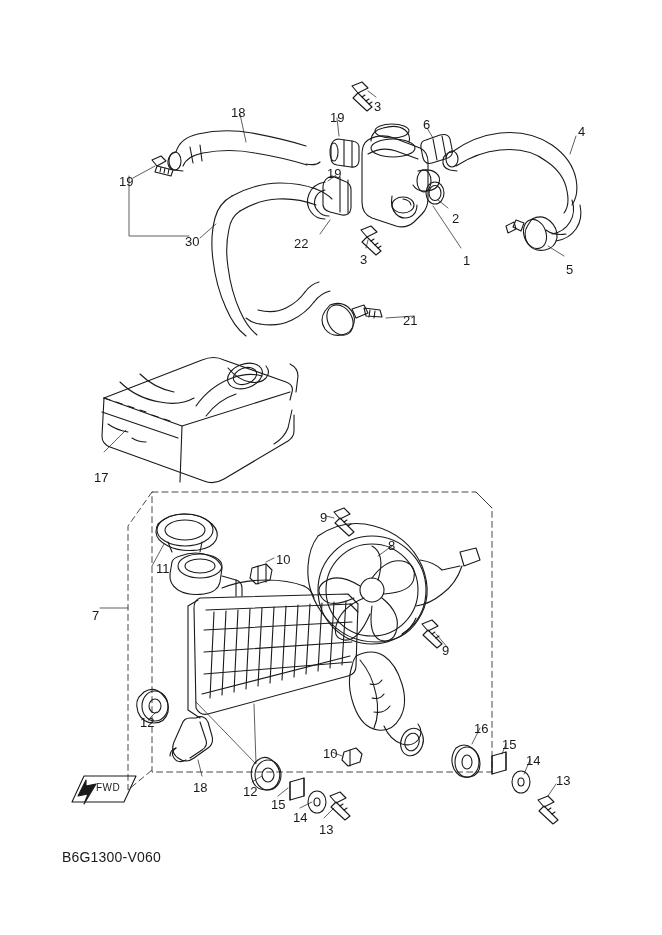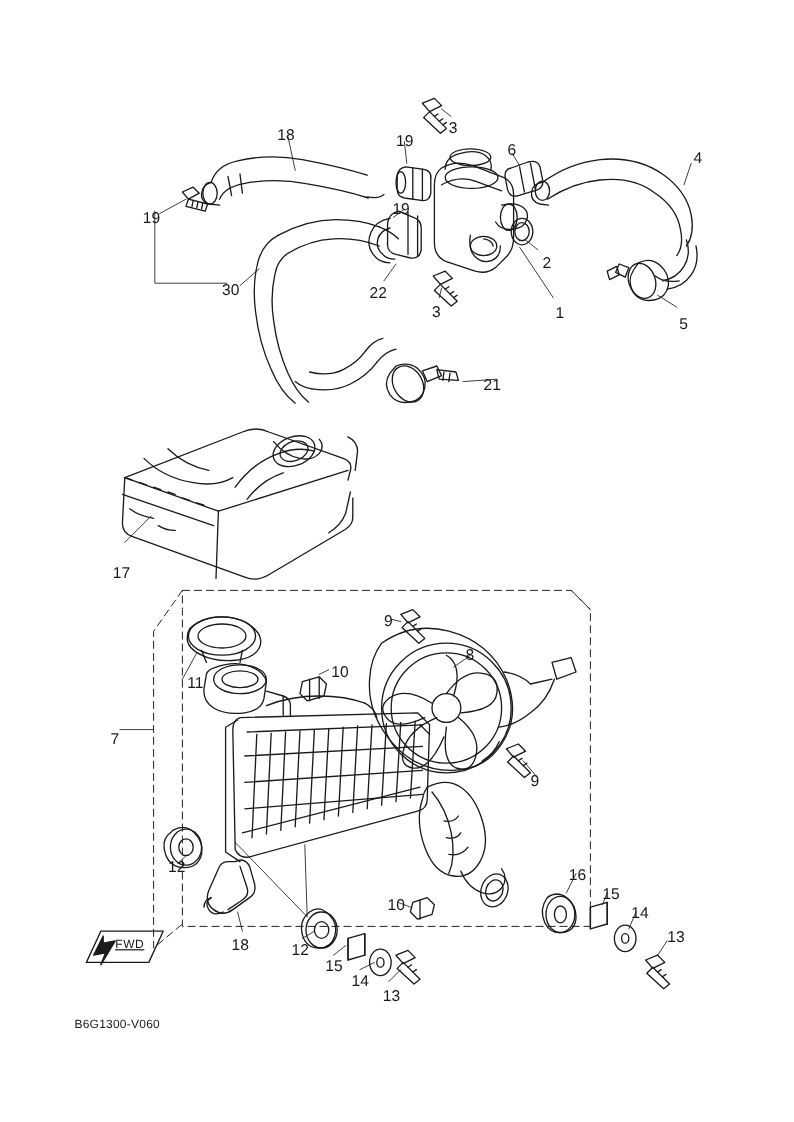--- a/index.html
+++ b/index.html
@@ -31,32 +31,31 @@
     font-size: 13px;
     color: #1a1a1a;
     font-family: "Liberation Sans", sans-serif;
     line-height: 11px;
     white-space: nowrap;
   }
   .diagram-code {
     position: absolute;
     left: 62px;
     top: 849px;
-    font-size: 10px;
+    font-size: 14px;
     color: #1a1a1a;
     letter-spacing: 0.2px;
   }
   .fwd-label {
     position: absolute;
     left: 96px;
     top: 782px;
     font-size: 10px;
     color: #1a1a1a;
     letter-spacing: 0.5px;
-    text-decoration: underline;
   }
 </style>
 </head>
 <body>
 
 <div id="diagram-root">
 
   <svg id="parts-svg" viewBox="0 0 662 935">
     <g fill="none" stroke="#1a1a1a" stroke-width="1.1" stroke-linecap="round" stroke-linejoin="round">
 
@@ -364,21 +363,21 @@
 
   <div class="callout" style="left:374px; top:101px">3</div>
   <div class="callout" style="left:231px; top:107px">18</div>
   <div class="callout" style="left:330px; top:112px">19</div>
   <div class="callout" style="left:423px; top:119px">6</div>
   <div class="callout" style="left:578px; top:126px">4</div>
   <div class="callout" style="left:327px; top:168px">19</div>
   <div class="callout" style="left:119px; top:176px">19</div>
   <div class="callout" style="left:452px; top:213px">2</div>
   <div class="callout" style="left:185px; top:236px">30</div>
-  <div class="callout" style="left:308px; top:238px">22</div>
+  <div class="callout" style="left:294px; top:238px">22</div>
   <div class="callout" style="left:360px; top:254px">3</div>
   <div class="callout" style="left:463px; top:255px">1</div>
   <div class="callout" style="left:566px; top:264px">5</div>
   <div class="callout" style="left:403px; top:315px">21</div>
   <div class="callout" style="left:94px;  top:472px">17</div>
   <div class="callout" style="left:320px; top:512px">9</div>
   <div class="callout" style="left:388px; top:540px">8</div>
   <div class="callout" style="left:276px; top:554px">10</div>
   <div class="callout" style="left:156px; top:563px">11</div>
   <div class="callout" style="left:92px;  top:610px">7</div>

